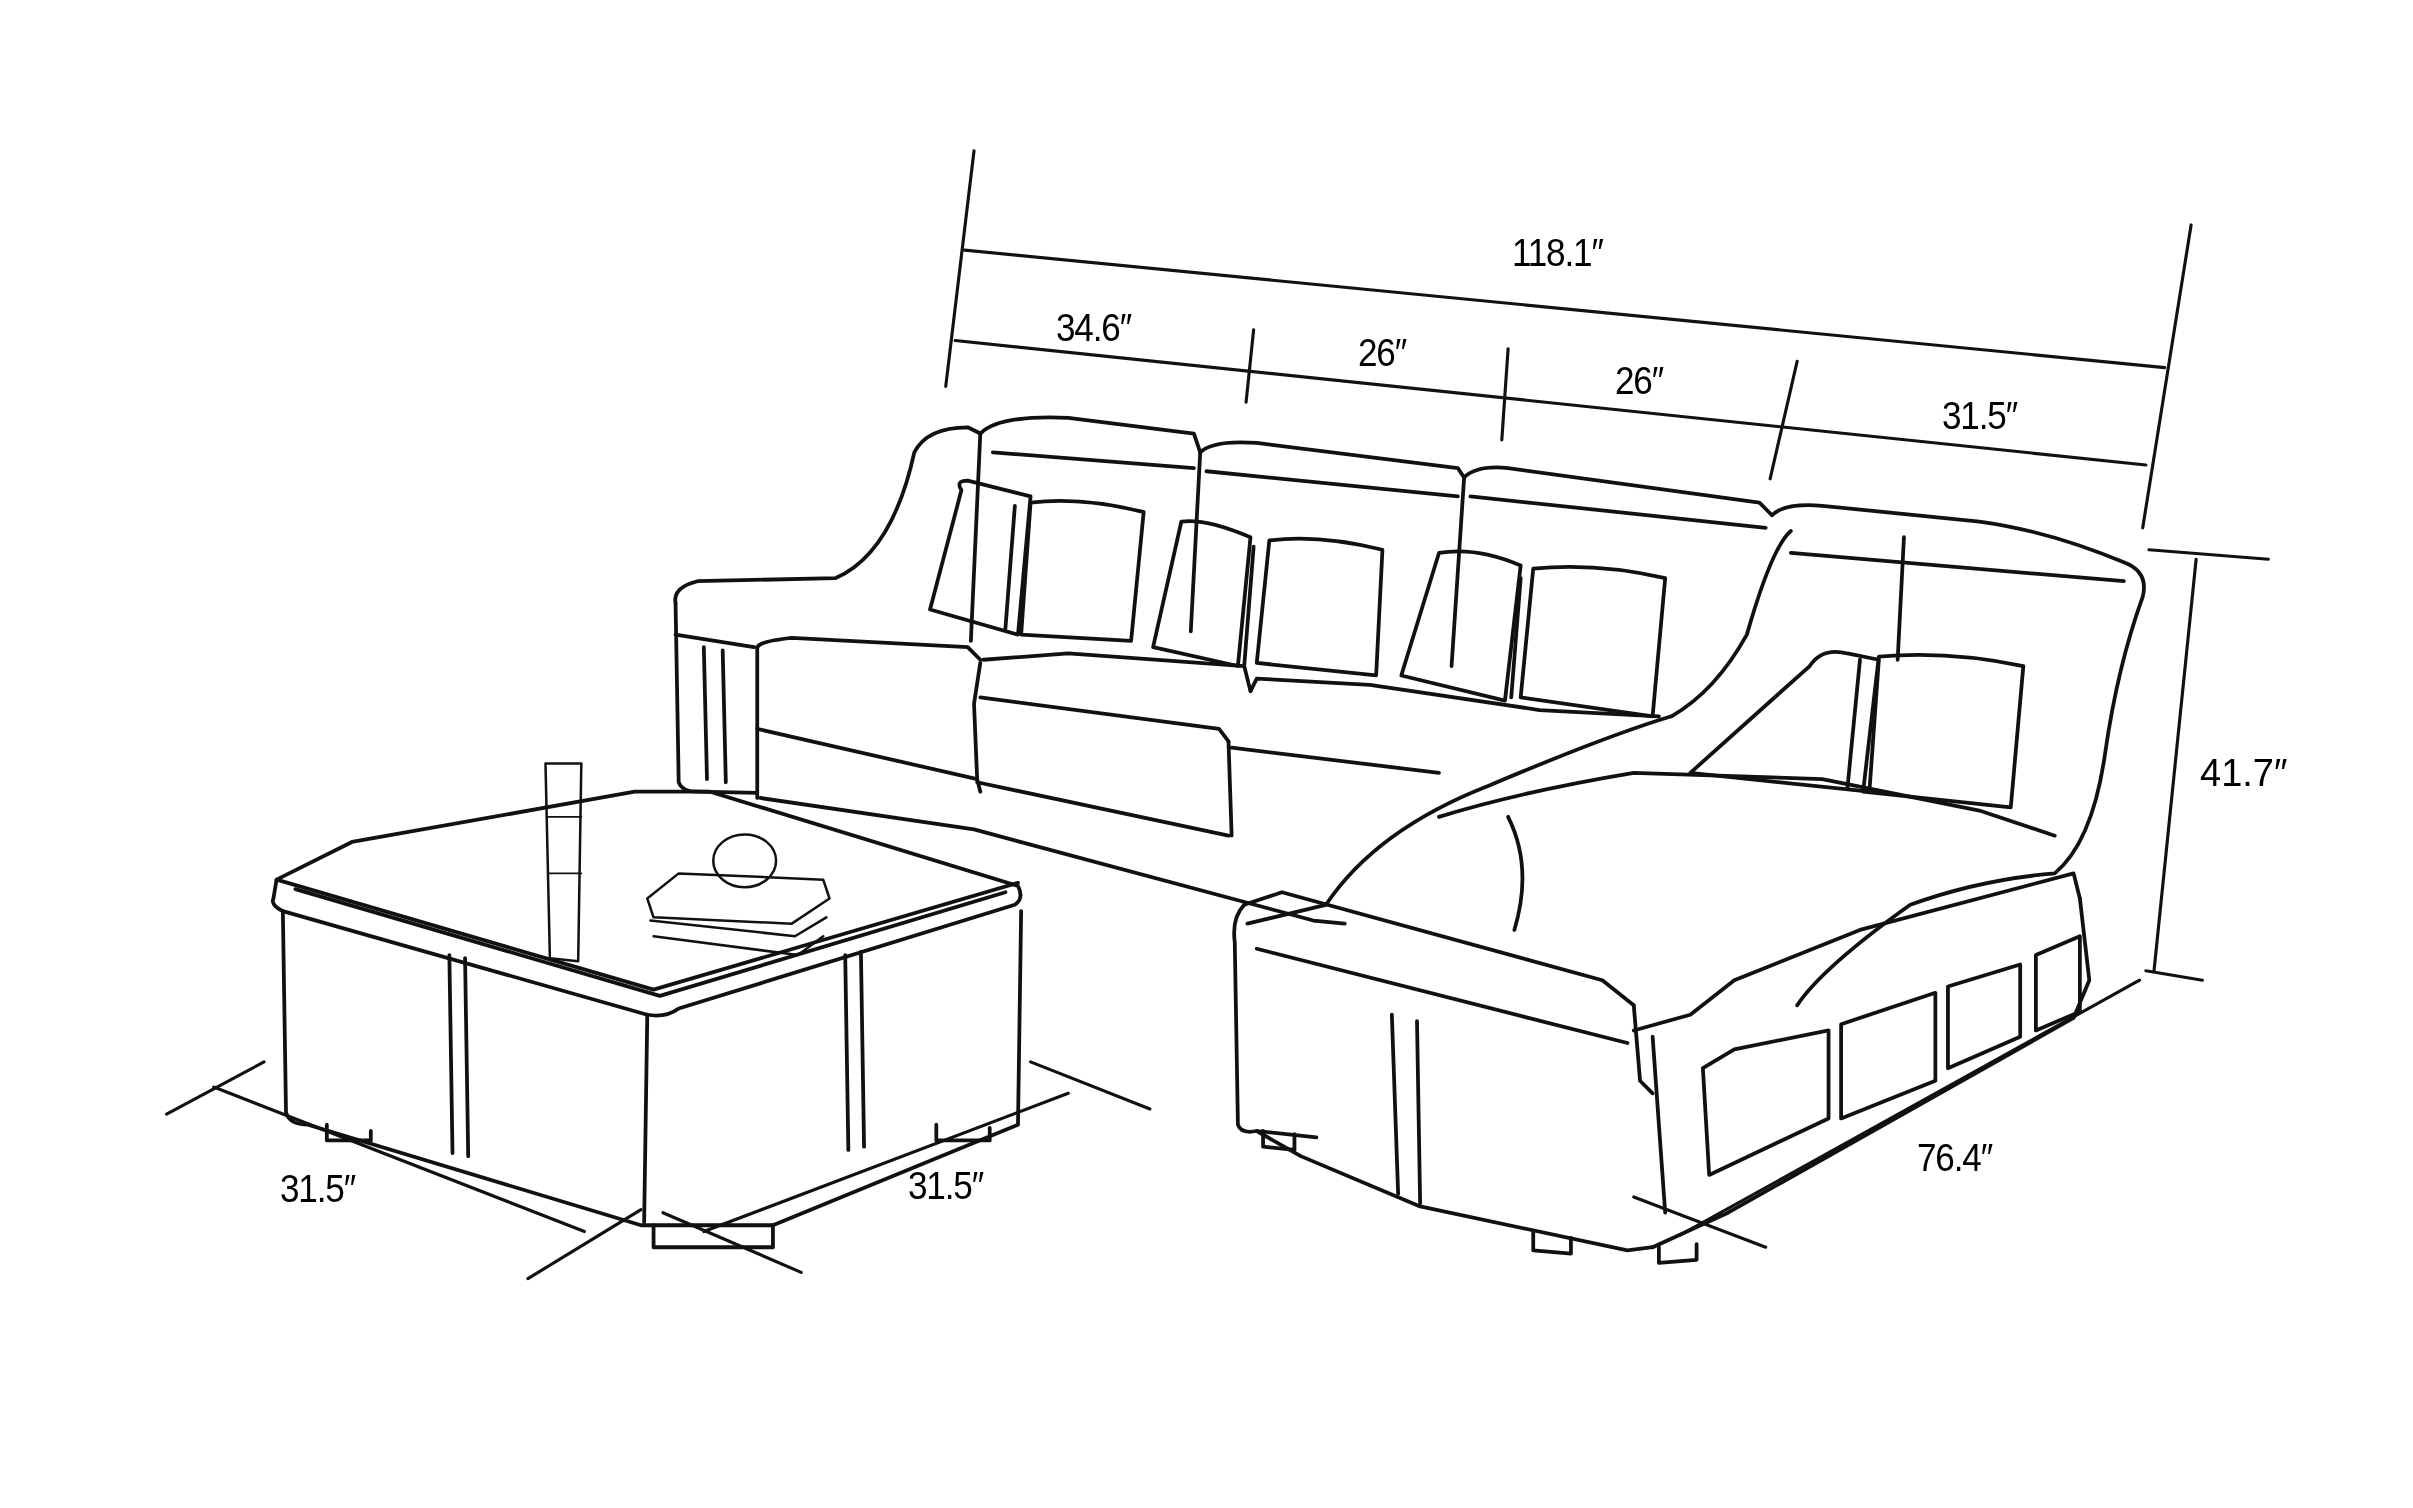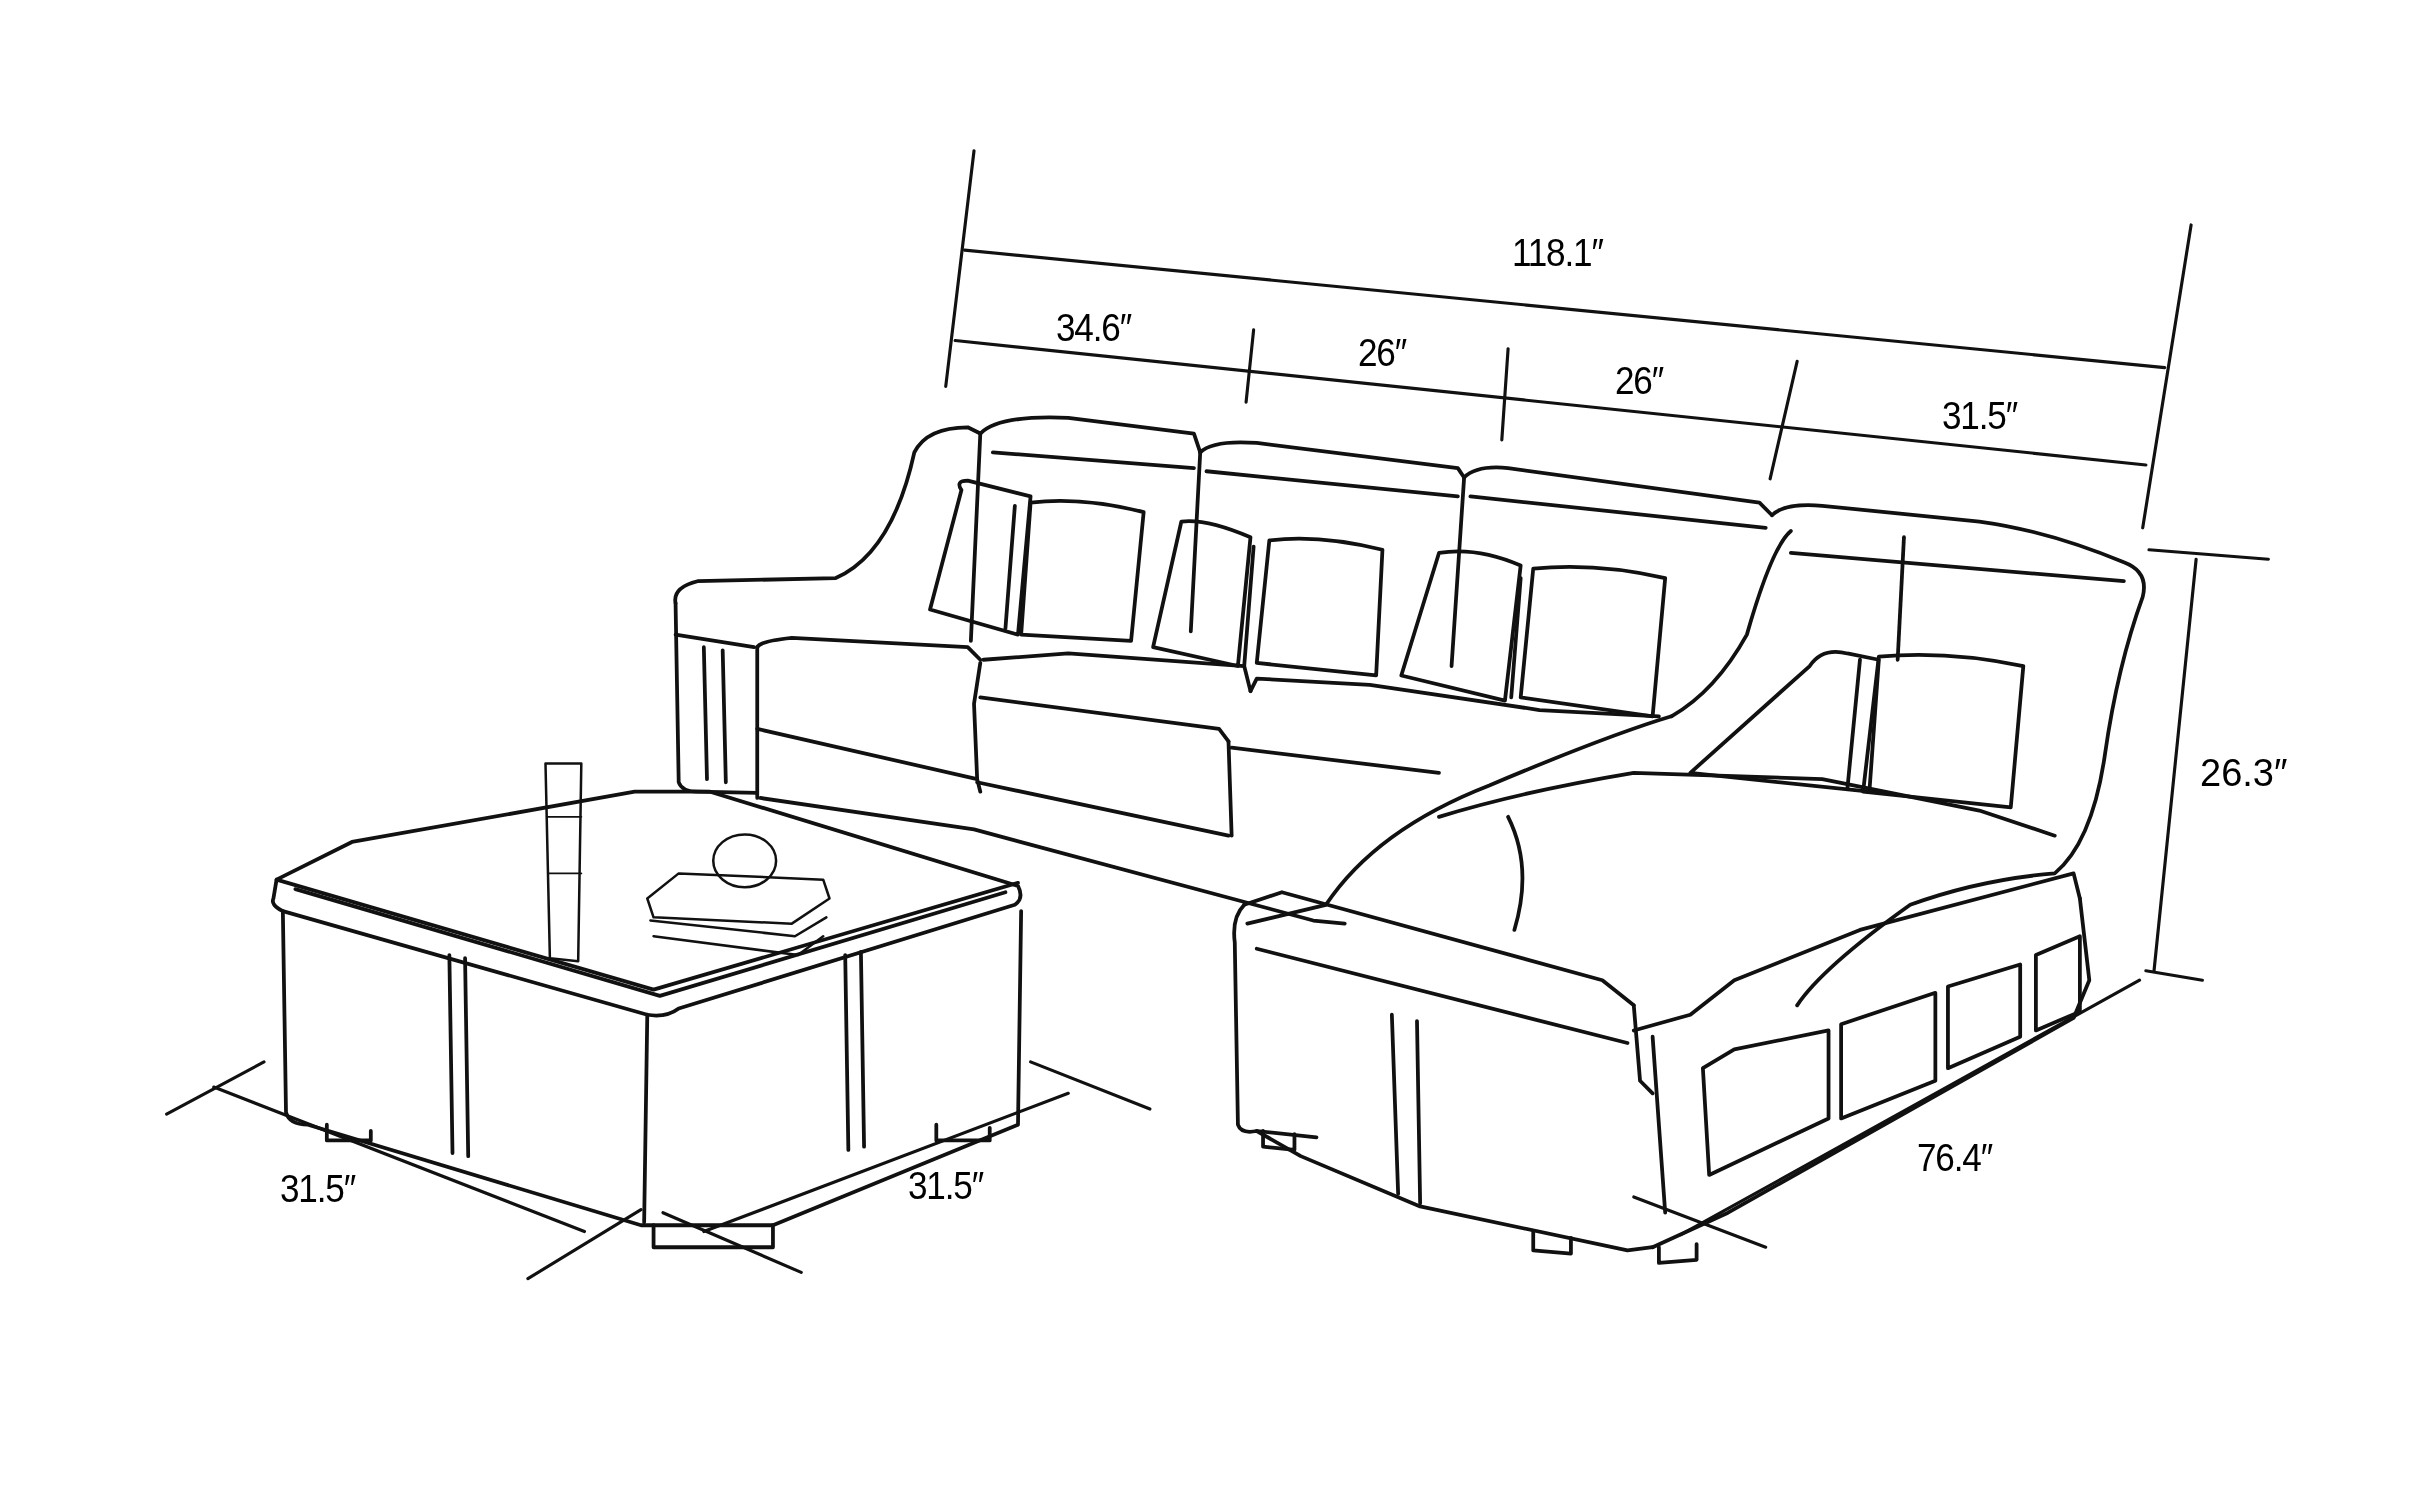--- a/index.html
+++ b/index.html
@@ -147,17 +147,17 @@
       <ellipse cx="1185" cy="1370" rx="50" ry="42" stroke-width="4"></ellipse>
     </g>
   </g>
 </svg>
 
 <div class="dim-label" style="left:1512px; top:233px;">118.1″</div>
 <div class="dim-label" style="left:1056px; top:308px;">34.6″</div>
 <div class="dim-label" style="left:1358px; top:333px;">26″</div>
 <div class="dim-label" style="left:1615px; top:361px;">26″</div>
 <div class="dim-label" style="left:1942px; top:396px;">31.5″</div>
-<div class="dim-label wide" style="left:2200px; top:754px;">26.3″</div>
+<div class="dim-label wide" style="left:2200px; top:754px;">41.7″</div>
 <div class="dim-label" style="left:1917px; top:1138px;">76.4″</div>
 <div class="dim-label" style="left:280px; top:1169px;">31.5″</div>
 <div class="dim-label" style="left:908px; top:1166px;">31.5″</div>
 
 
 </body></html>

